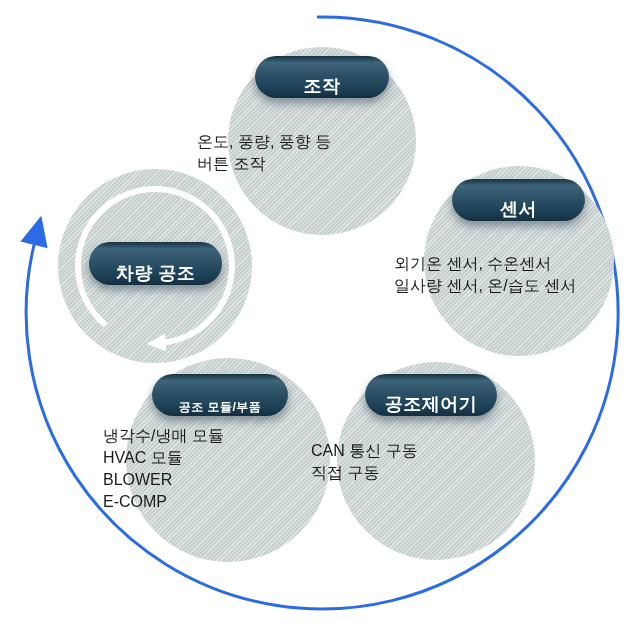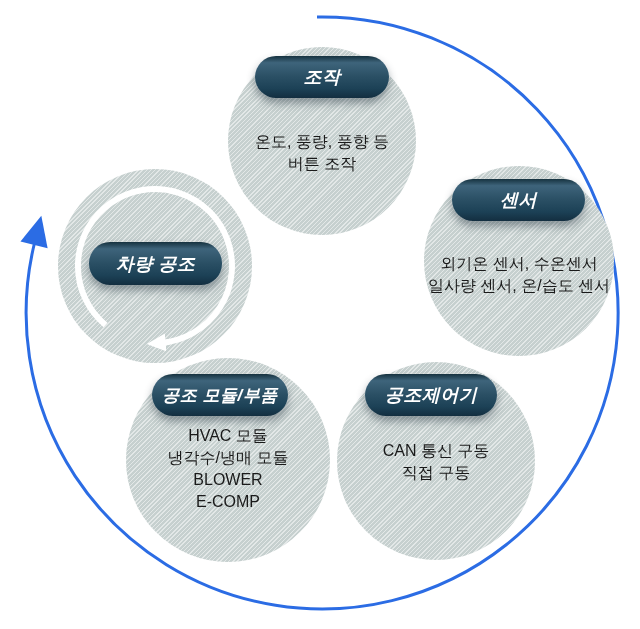--- a/index.html
+++ b/index.html
@@ -22,31 +22,29 @@
   .ring-svg{position:absolute;left:0;top:0;width:100%;height:100%;}
   .pill{
     position:absolute;
     height:42px;
     border-radius:21px;
     background:linear-gradient(180deg,#16323f 0%, #3e647b 16%, #2b5065 48%, #1c4156 78%, #132e40 100%);
     color:#ffffff;
     font-weight:bold;
     font-size:18px;
     letter-spacing:0.5px;
-    display:flex;align-items:center;justify-content:center;
+    display:flex;align-items:flex-end;justify-content:center;
     box-shadow:0 5px 8px rgba(35,52,63,0.45), 0 0 0 1px rgba(255,255,255,0.18);
-    font-style:italic;
   }
-  .pill.small-text{font-size:17px;}
+  .pill.small-text{font-size:12px;}
   .desc{
     position:absolute;
     left:50%;
     transform:translateX(-50%);
     width:250px;
-    text-align:center;
     font-size:16px;
     line-height:22px;
     color:#1a1a1a;
     font-weight:500;
     white-space:nowrap;
   }
 </style>
 </head>
 <body>
 
@@ -93,22 +91,22 @@
     <div class="pill" style="left:31px;top:73px;width:133px;height:43px;">
       <span>차량 공조</span>
     </div>
   </div>
 
   <div class="bubble" style="left:126px;top:358px;width:204px;height:204px;">
     <div class="pill small-text" style="left:26px;top:16px;width:136px;">
       <span>공조 모듈/부품</span>
     </div>
     <div class="desc" style="top:67px;">
+      <div>냉각수/냉매 모듈</div>
       <div>HVAC 모듈</div>
-      <div>냉각수/냉매 모듈</div>
       <div>BLOWER</div>
       <div>E-COMP</div>
     </div>
   </div>
 
   <div class="bubble" style="left:337px;top:362px;width:198px;height:198px;">
     <div class="pill" style="left:28px;top:12px;width:132px;">
       <span>공조제어기</span>
     </div>
     <div class="desc" style="top:78px;">

